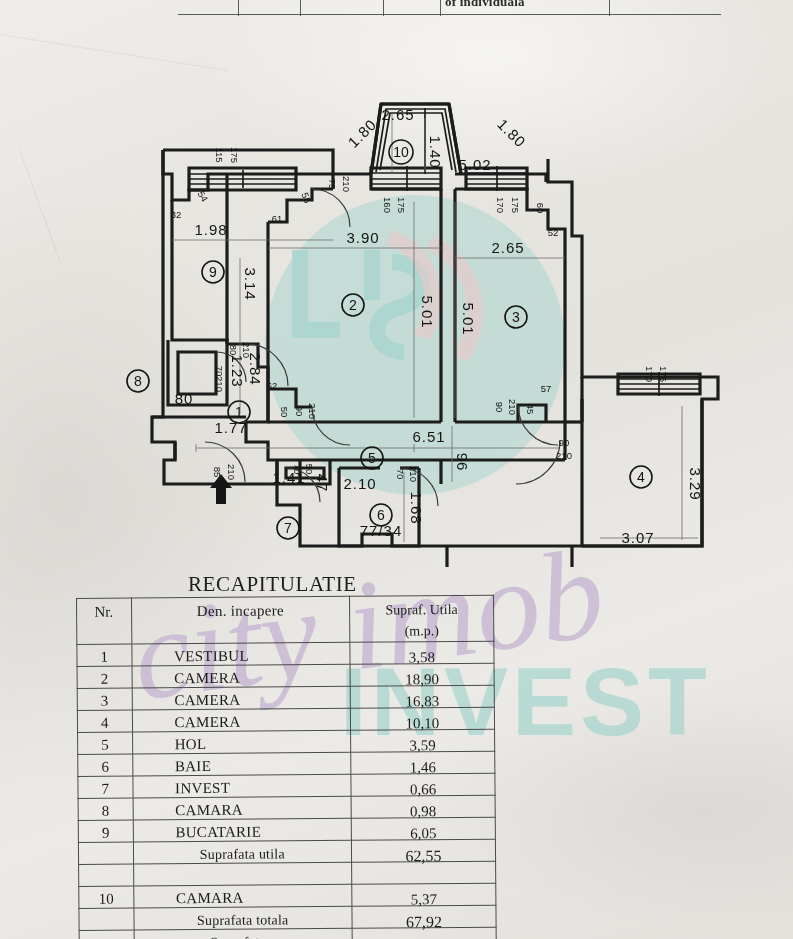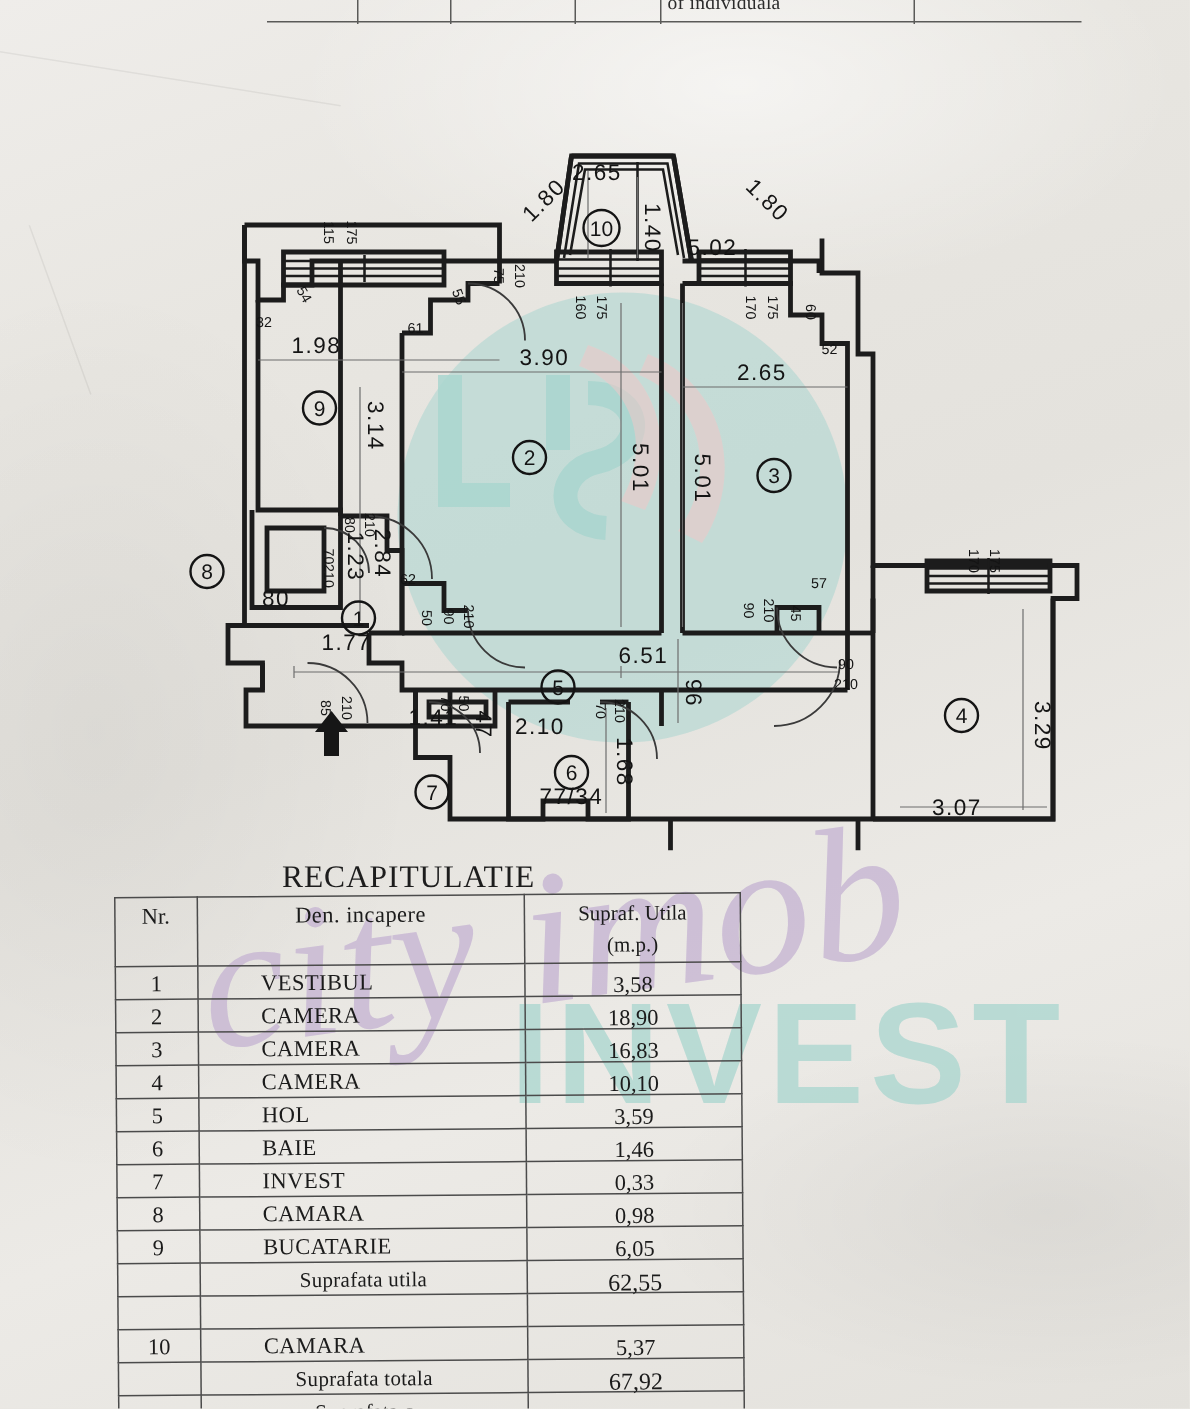--- a/index.html
+++ b/index.html
@@ -21,21 +21,21 @@
       radial-gradient(ellipse 300px 420px at 8% 52%, rgba(0,0,0,.045), rgba(0,0,0,0) 72%),
       radial-gradient(ellipse 360px 160px at 88% 86%, rgba(0,0,0,.05), rgba(0,0,0,0) 75%);
   }
   
   .crease{position:absolute;background:rgba(0,0,0,.06);pointer-events:none;}
 
   
   #watermark{position:absolute;left:0;top:0;width:793px;height:939px;pointer-events:none;}
 
   
-  #topstrip{position:absolute;left:0;top:0;width:721px;height:16px;overflow:hidden;}
+  #topstrip{position:absolute;left:0;top:0;width:721px;height:16px;overflow:hidden;font-weight:bold;}
   #topstrip .tcell{position:absolute;border-left:1px solid #5a5a58;height:16px;}
   #topstrip .tbot{position:absolute;left:178px;top:14px;width:615px;height:1px;background:#5a5a58;}
   #topstrip .ttext{
     position:absolute;left:445px;top:-6px;font-size:13px;color:#2b2b2b;
     font-family:"Liberation Serif",serif;letter-spacing:.2px;
   }
 
   
   #plan{position:absolute;left:0;top:22px;width:793px;height:545px;}
   #plan svg{display:block;}
@@ -413,21 +413,21 @@
           <td class="c-val"><span>3,59</span></td>
         </tr>
         <tr>
           <td class="c-nr"><span>6</span></td>
           <td class="c-name"><span>BAIE</span></td>
           <td class="c-val"><span>1,46</span></td>
         </tr>
         <tr>
           <td class="c-nr"><span>7</span></td>
           <td class="c-name"><span>INVEST</span></td>
-          <td class="c-val"><span>0,33</span></td>
+          <td class="c-val"><span>0,66</span></td>
         </tr>
         <tr>
           <td class="c-nr"><span>8</span></td>
           <td class="c-name"><span>CAMARA</span></td>
           <td class="c-val"><span>0,98</span></td>
         </tr>
         <tr>
           <td class="c-nr"><span>9</span></td>
           <td class="c-name"><span>BUCATARIE</span></td>
           <td class="c-val"><span>6,05</span></td>

